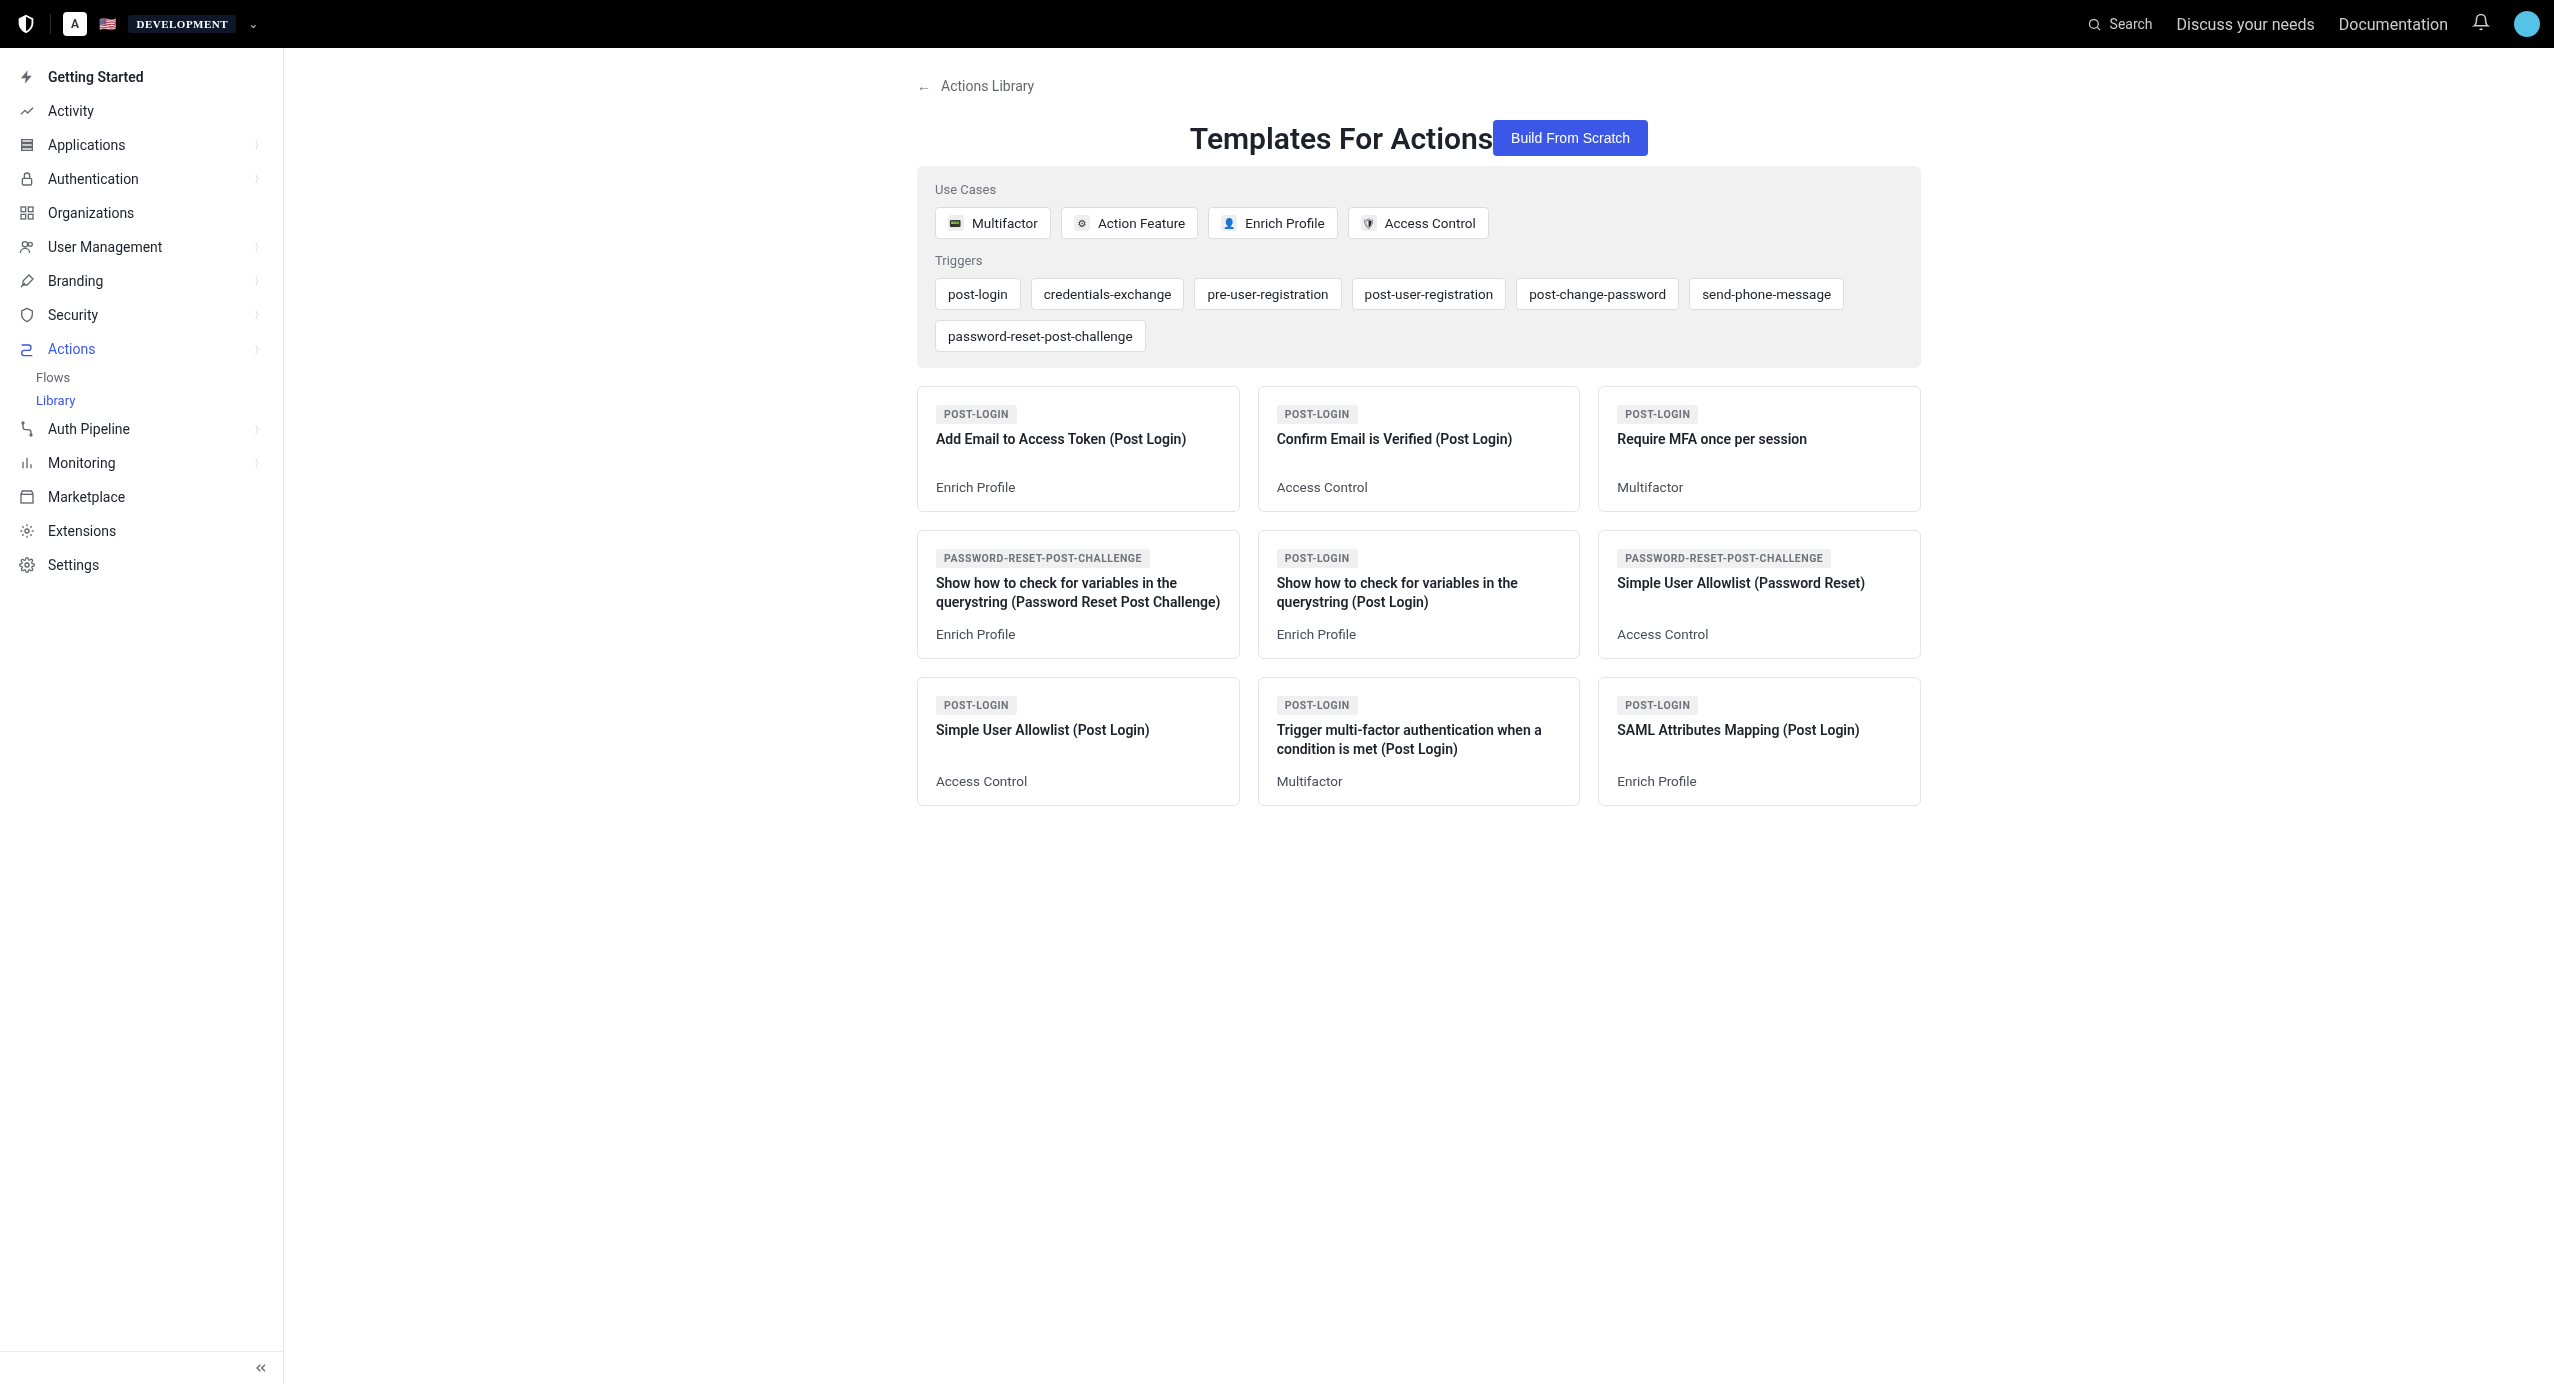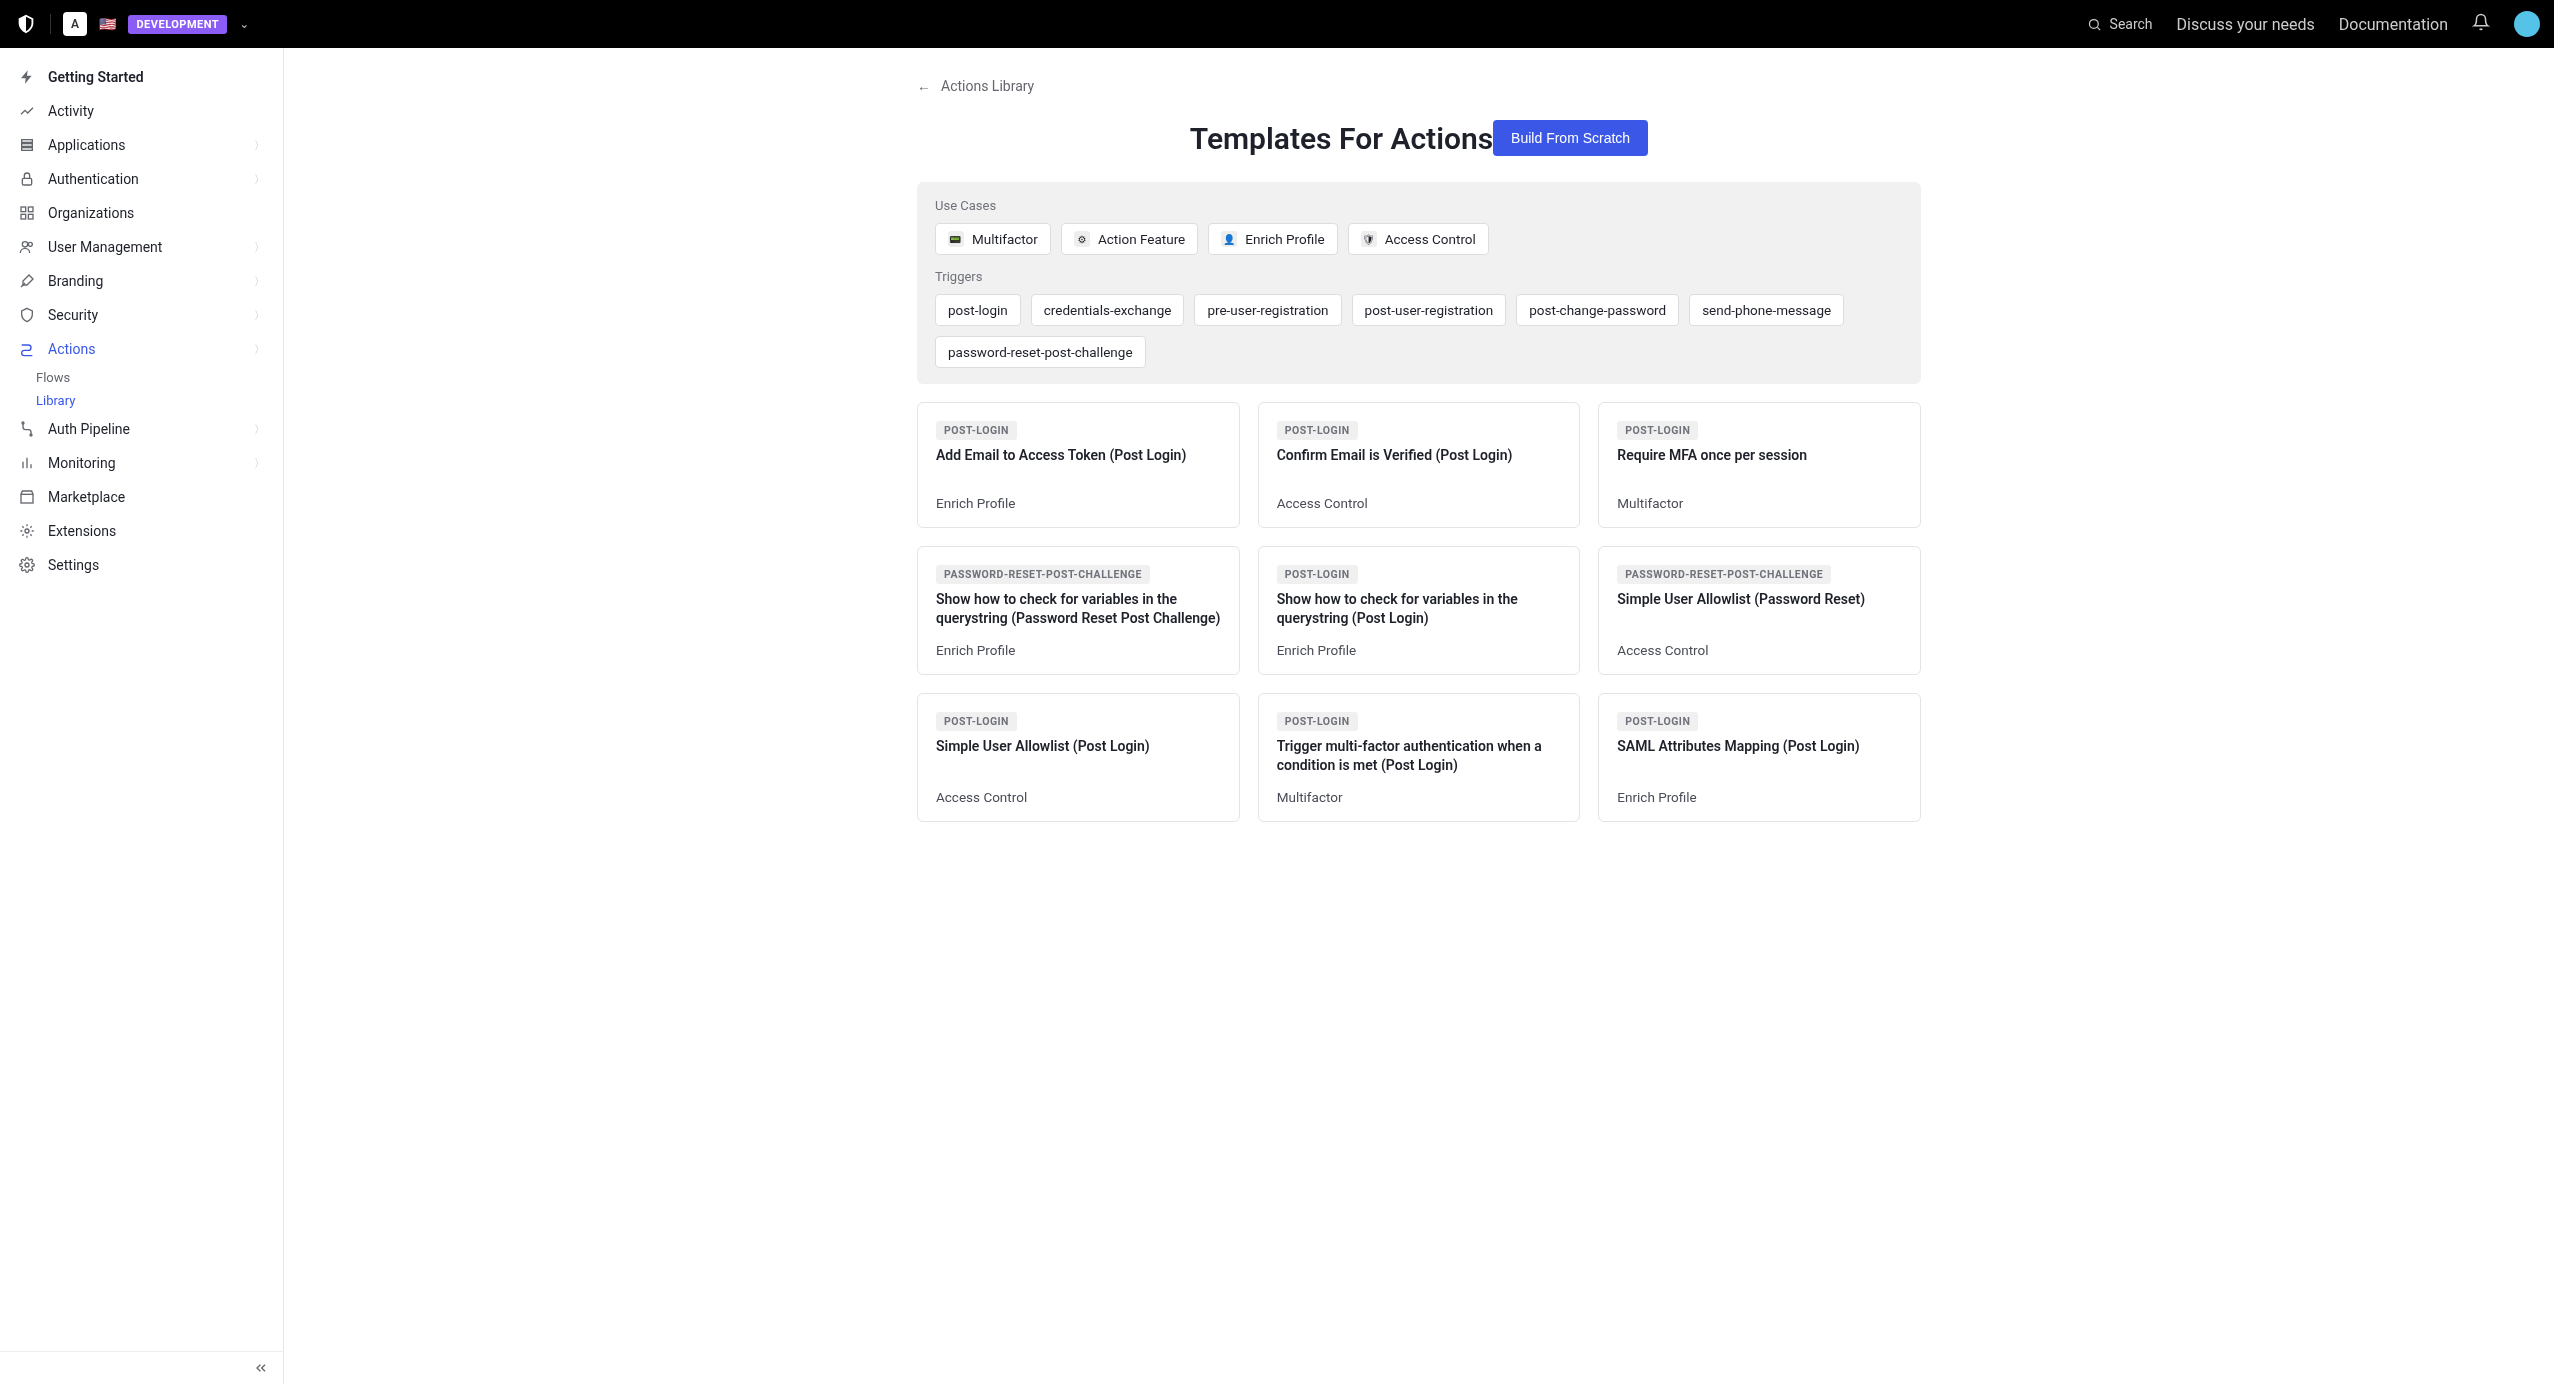--- a/index.html
+++ b/index.html
@@ -7,21 +7,21 @@
   .viewport { width:100%; background:#fff; }
   .topbar {
     background:#000; height:48px; display:flex; align-items:center;
     padding:0 14px; justify-content:space-between;
   }
   .topbar-left { display:flex; align-items:center; gap:12px; }
   .logo { width:24px; height:24px; color:#fff; display:flex; align-items:center; justify-content:center;}
   .vrule { width:1px; height:20px; background:#333; }
   .tenant-box { width:24px; height:24px; background:#fff; border-radius:4px; display:flex; align-items:center; justify-content:center; font-size:12px; font-weight:600; color:#333;}
   .flag { font-size:14px; }
-  .env-badge { background:#8b5cf6; color:#fff; font-size:11px; font-weight:700; letter-spacing:.5px; padding:3px 8px; border-radius:3px; }
+  .env-badge { background:#0f172a; color:#fff; font-size:11px; font-weight:700; letter-spacing:.5px; padding:3px 8px; border-radius:3px;font-family:Liberation Serif, serif; }
   .chev { color:#bbb; font-size:12px; }
   .topbar-right { display:flex; align-items:center; gap:24px; }
   .search { display:flex; align-items:center; gap:8px; color:#ccc; font-size:14px;}
   .tlink { color:#ccc; font-size:16px; }
   .bell { color:#ccc; }
   .avatar { width:26px; height:26px; border-radius:50%; background:#55c3e8; }
 
   .layout { display:flex; }
   .sidebar { width:284px; border-right:1px solid #e6e6e6; background:#fff;
     display:flex; flex-direction:column; justify-content:space-between; min-height:calc(100vh - 48px);}
@@ -38,21 +38,21 @@
   .sidebar-bottom { border-top:1px solid #eee; padding:10px 0;}
   .help-item { display:flex; align-items:center; gap:10px; padding:6px 18px; font-size:13px; color:#65676e; cursor:pointer;}
   .collapse { border-top:1px solid #eee; display:flex; justify-content:flex-end; padding:8px 14px; color:#65676e;}
 
   .main { flex:1; padding:30px 48px 48px 48px; max-width:1100px; margin:0 auto;}
   .back { display:flex; align-items:center; gap:10px; color:#65676e; font-size:14px; cursor:pointer;}
   .page-head { display:flex; align-items:center; justify-content:center; margin-top:26px;}
   .page-title { font-size:30px; font-weight:600; }
   .primary-btn { background:#3a57e8; color:#fff; border:none; padding:10px 18px; border-radius:4px; font-size:14px; cursor:pointer;}
 
-  .filter-box { background:#f1f1f1; border-radius:6px; padding:16px 18px; margin-top:26px;}
+  .filter-box { background:#f1f1f1; border-radius:6px; padding:16px 18px; margin-top:10px;}
   .filter-label { font-size:13px; color:#6f727a; margin-bottom:10px;}
   .chip-row { display:flex; flex-wrap:wrap; gap:10px; margin-bottom:14px;}
   .chip-row:last-child { margin-bottom:0; }
   .chip { background:#fff; border:1px solid #ddd; border-radius:4px; padding:7px 12px; font-size:13.5px; display:flex; align-items:center; gap:8px; cursor:pointer;}
   .chip .ci { width:16px; height:16px; border-radius:3px; background:#eee; display:flex;align-items:center;justify-content:center;}
 
   .cards { display:grid; grid-template-columns:repeat(3,1fr); gap:18px; margin-top:18px;}
   .card { border:1px solid #e4e4e4; border-radius:6px; padding:16px 18px; display:flex; flex-direction:column; justify-content:space-between; min-height:126px; cursor:pointer;}
   .trigger-badge { display:inline-block; background:#f0f0f0; color:#6f727a; font-size:10.5px; font-weight:700; letter-spacing:.5px; padding:3px 8px; border-radius:3px; margin-bottom:6px; align-self:flex-start;}
   .card-title { font-size:14px; font-weight:600; line-height:1.35;}

